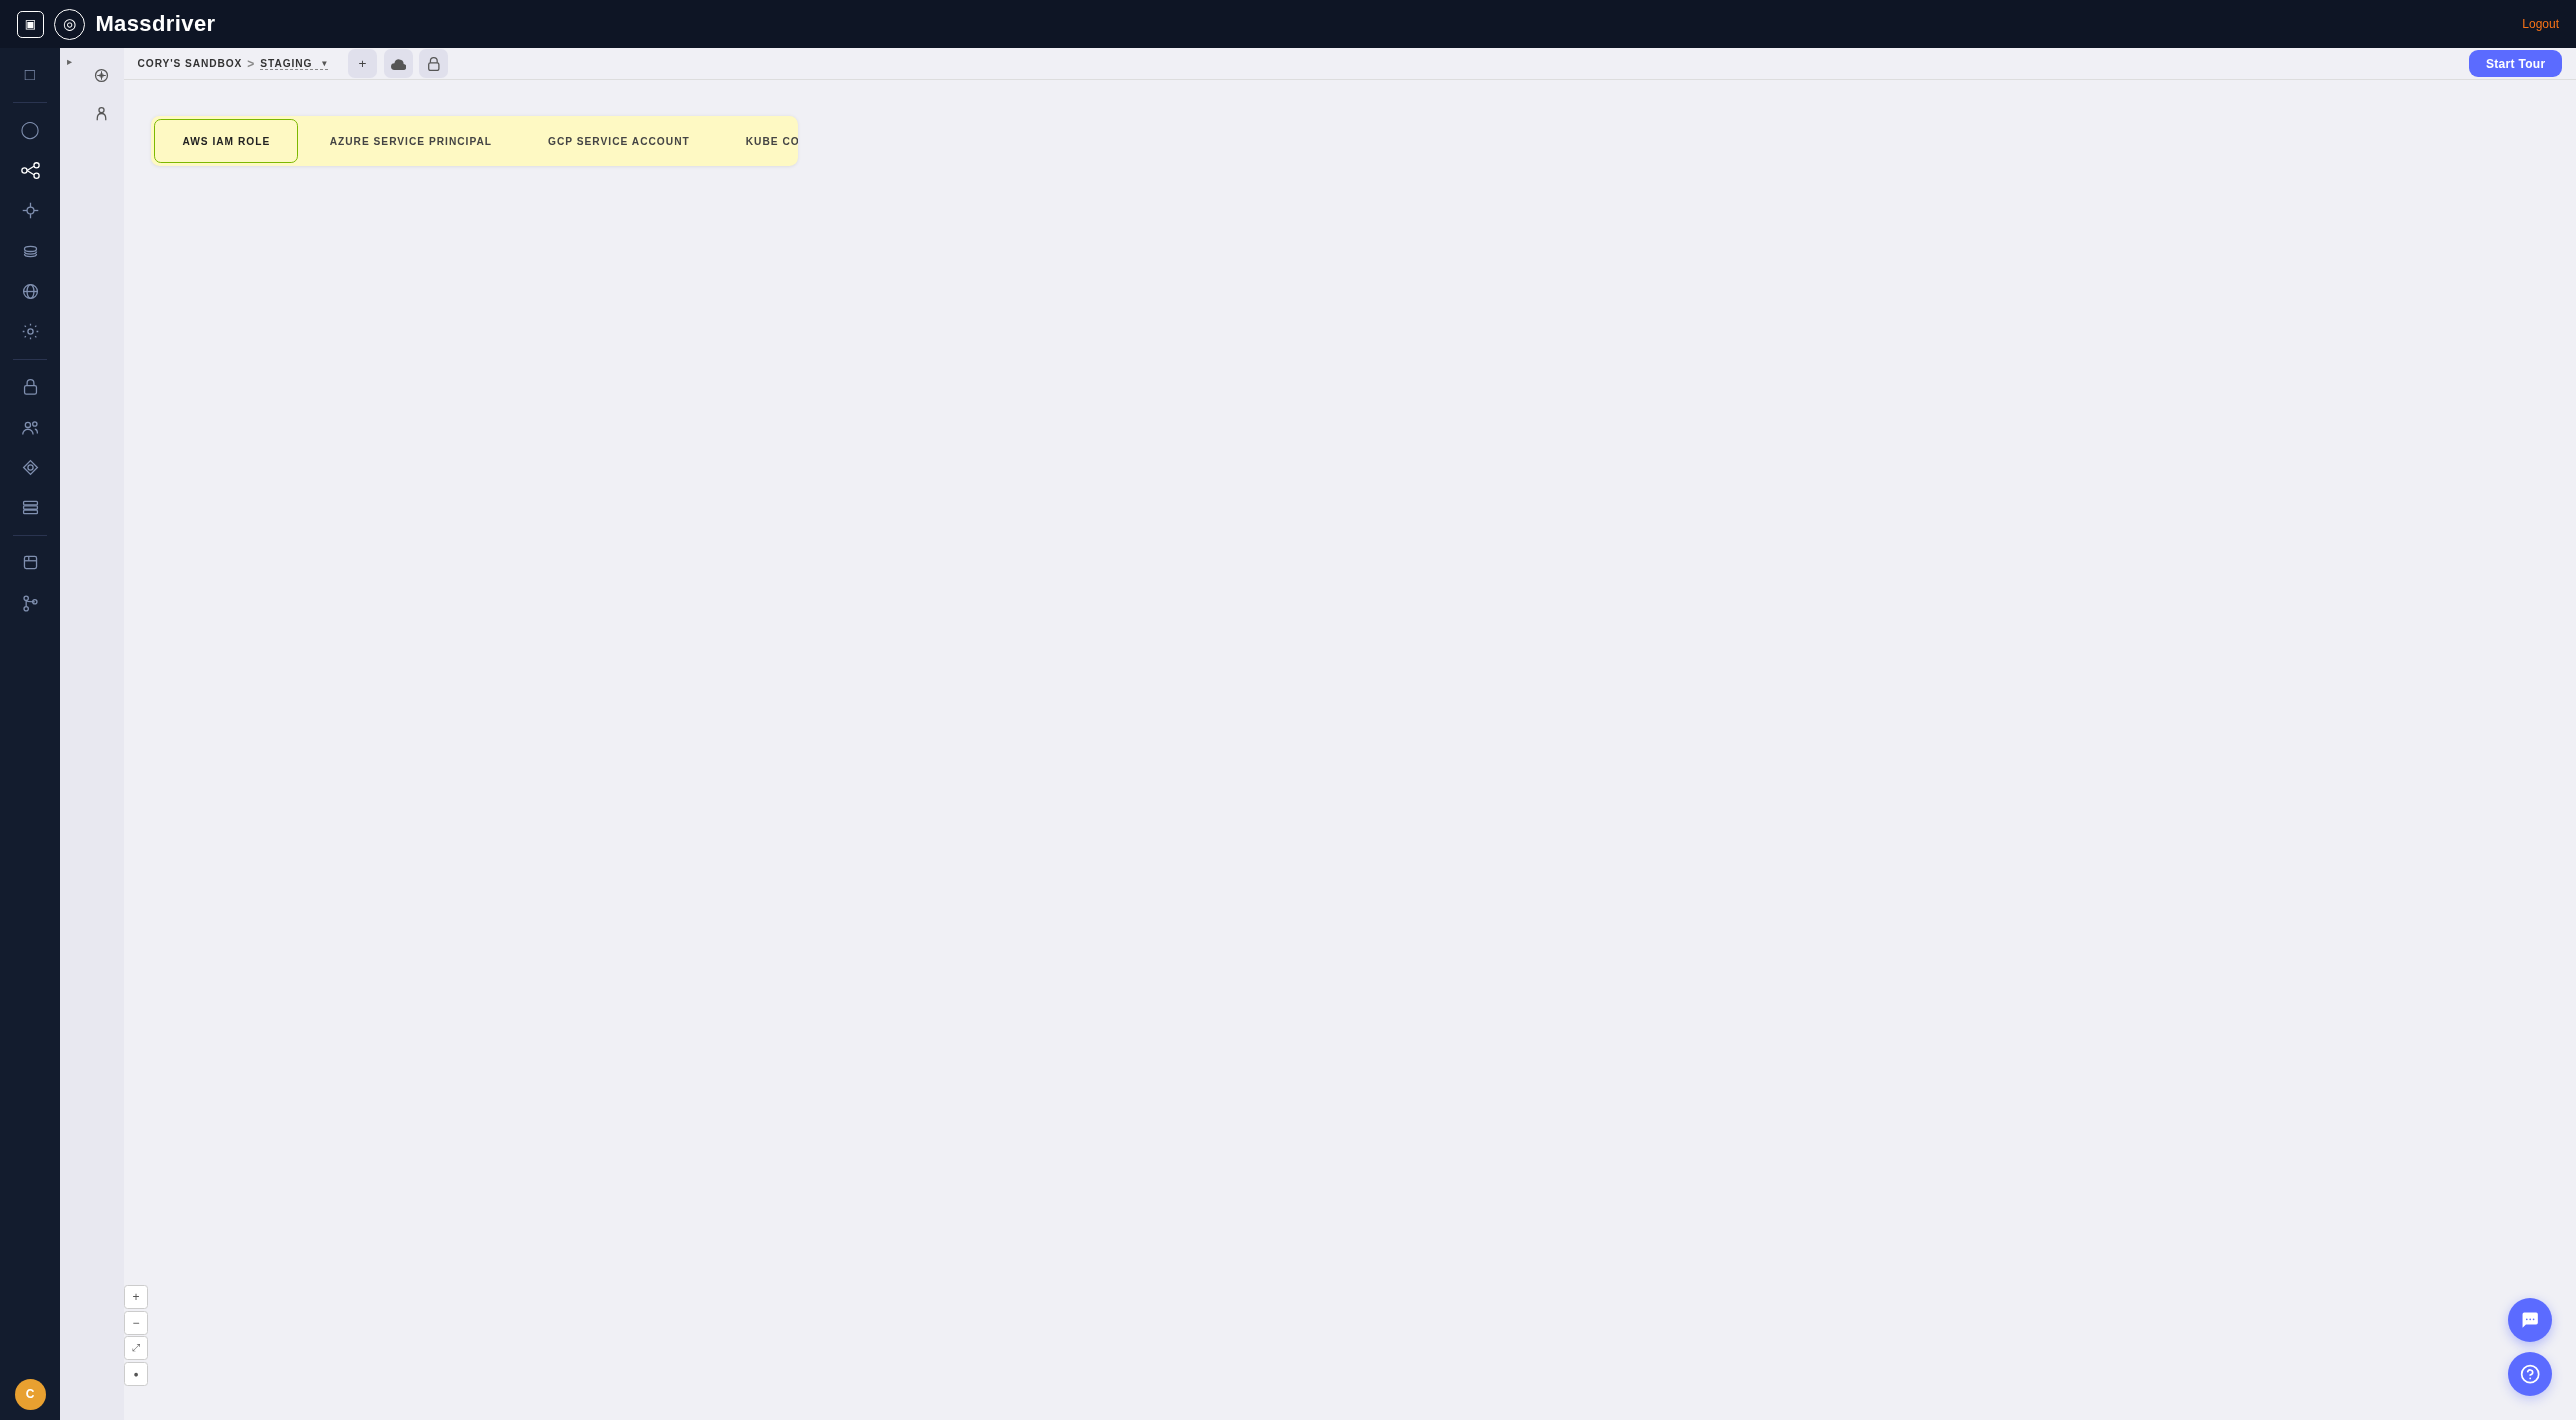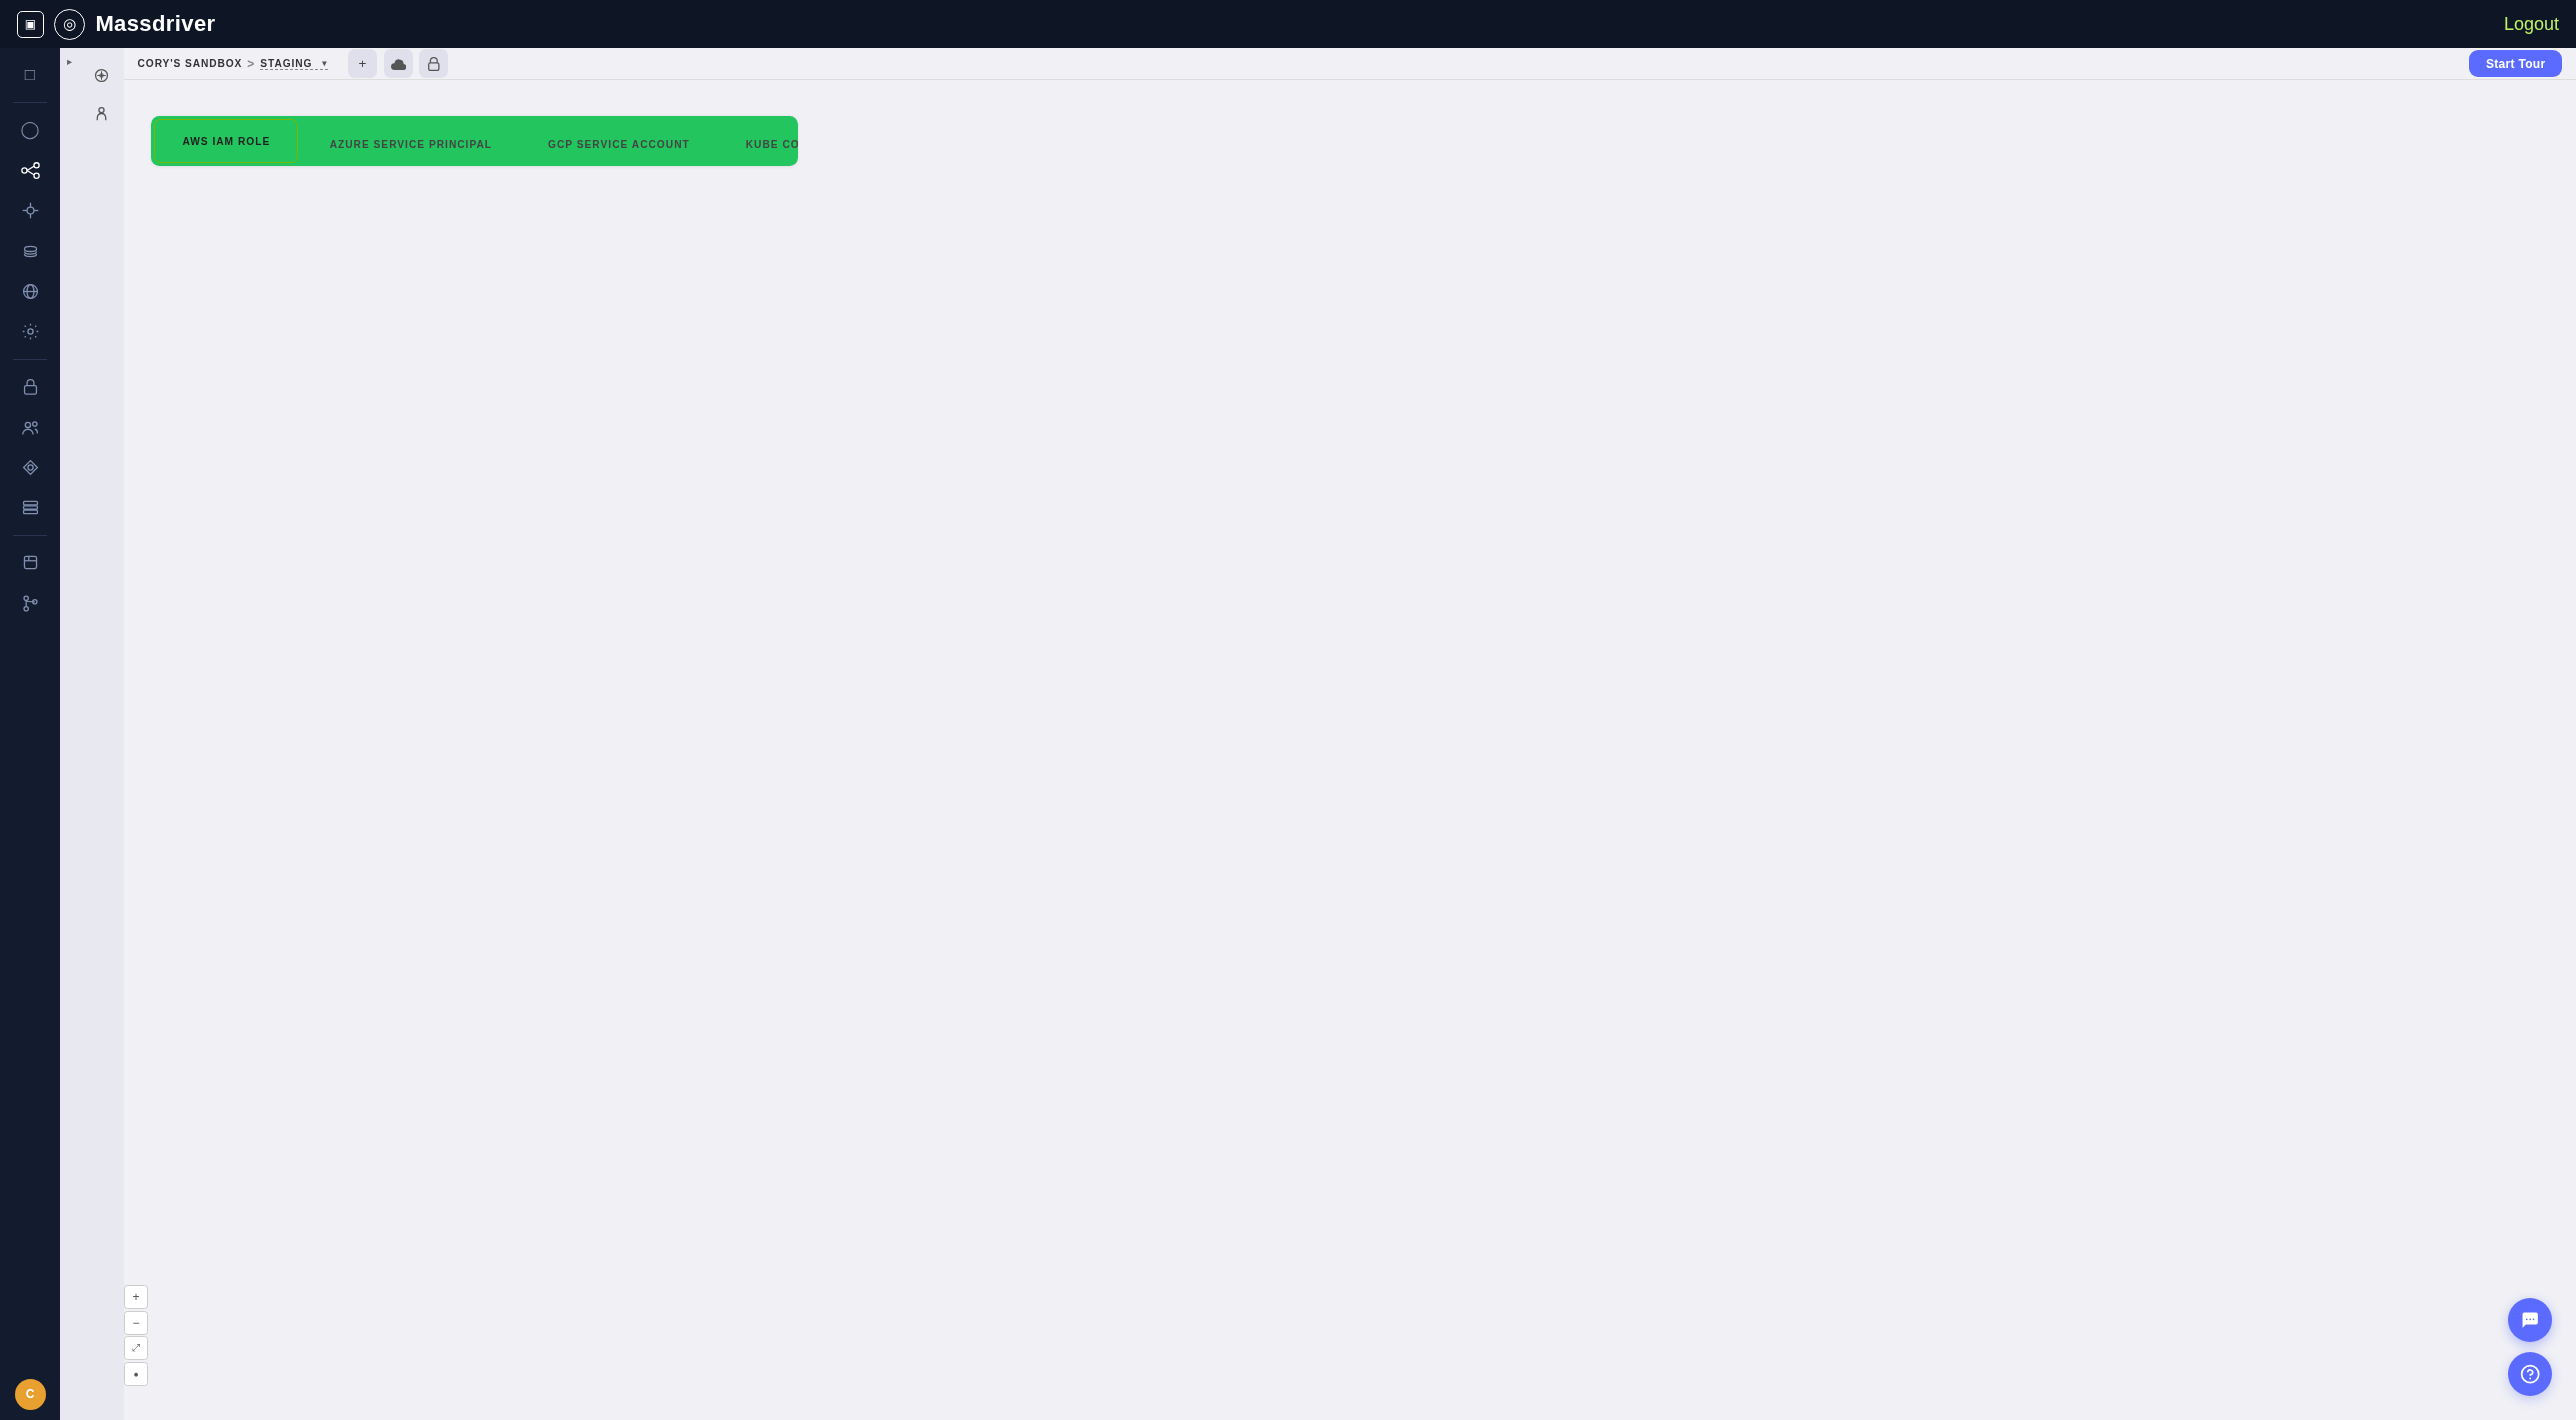--- a/index.html
+++ b/index.html
@@ -39,22 +39,22 @@
       color: #fff;
       font-size: 15.3px;
     }
     .brand-name {
       color: #fff;
       font-size: 22px;
       font-weight: 600;
       letter-spacing: 0.4px;
     }
     .logout-btn {
-      color: #bef264;
-      font-size: 18px;
+      color: #f97316;
+      font-size: 12px;
       font-weight: 500;
       background: none;
       border: none;
       cursor: pointer;
     }
 
     
     .left-sidebar {
       position: fixed;
       top: 48px; left: 0; bottom: 0;
@@ -214,25 +214,25 @@
     .main-content {
       position: fixed;
       top: 92px; left: 124px; right: 0; bottom: 0;
       background: #f0f0f5;
       overflow: auto;
       padding: 24px 27px;
     }
 
     
     .tab-card {
-      background: #22c55e;
+      background: #fef9c3;
       border-radius: 8.5px;
       box-shadow: 0 0.9px 3.4px rgba(0,0,0,0.08);
       display: inline-flex;
-      align-items: flex-end;
+      align-items: center;
       overflow: hidden;
       max-width: 647px;
     }
     .tab-item {
       padding: 15.3px 27px;
       font-size: 10.2px;
       font-weight: 700;
       letter-spacing: 1px;
       text-transform: uppercase;
       color: #444;

